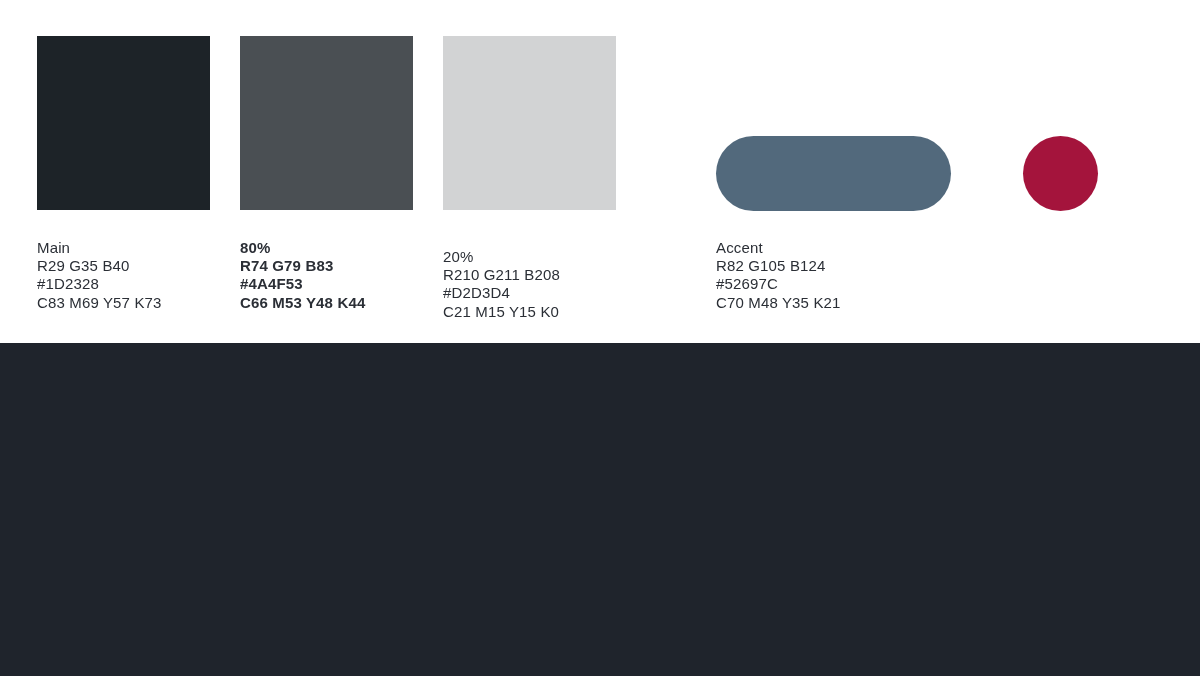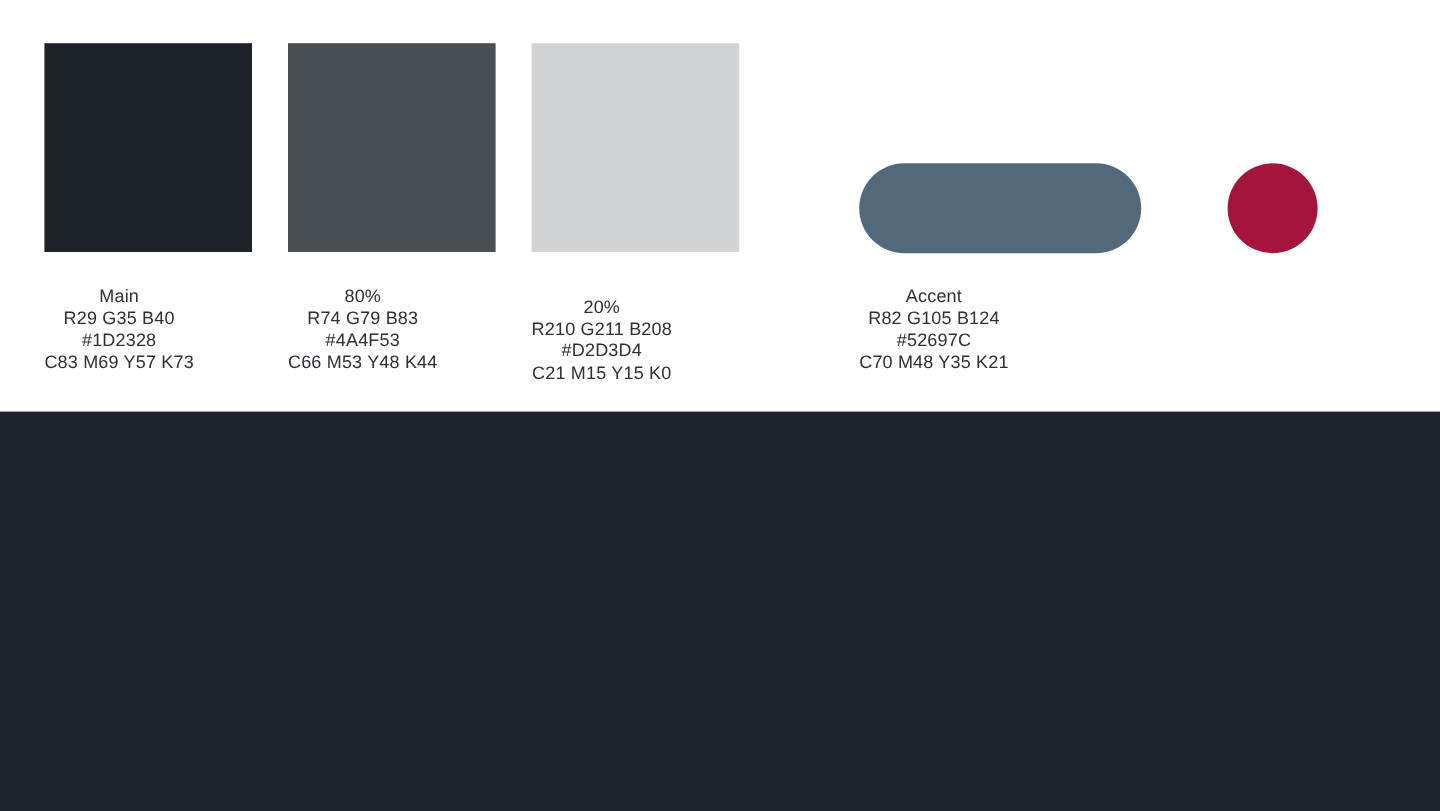--- a/index.html
+++ b/index.html
@@ -4,21 +4,21 @@
 <style>
   * { margin:0; padding:0; box-sizing:border-box; }
   html, body {
     width:1200px; height:676px;
     font-family:"Liberation Sans", sans-serif;
     background:#ffffff;
     overflow:hidden;
   }
   .board { position:relative; width:1200px; height:676px; }
 
-  .band { position:absolute; left:0; width:1200px;text-align:center; }
+  .band { position:absolute; left:0; width:1200px; }
   .band-light { top:0; height:343px; background:#ffffff; }
   .band-dark  { top:343px; height:333px; background:#1f242c; }
 
   .swatch-item { position:absolute; }
 
   .swatch-shape { display:block; }
   .shape-square { width:173px; height:174px; }
   .shape-pill   { width:235px; height:75px; border-radius:999px; }
   .shape-circle { width:75px; height:75px; border-radius:50%; }
 
@@ -32,21 +32,21 @@
   .band-light .caption .line { color:#2b2f36; }
 
   
   .t-sq1 { left:37px;  top:36px; }
   .t-sq2 { left:240px; top:36px; }
   .t-sq3 { left:443px; top:36px; }
   .t-pill{ left:716px; top:136px; }
   .t-circ{ left:1023px;top:136px; }
 
   .t-cap1 { left:37px;   top:239px; }
-  .t-cap2 { left:240px;  top:239px; }
+  .t-cap2 { left:240px;  top:239px;font-weight:bold; }
   .t-cap3 { left:443px;  top:248px; }
   .t-cap4 { left:716px;  top:239px; }
   .t-cap5 { left:1023px; top:239px; }
 </style>
 </head>
 <body>
 
 <div class="board">
 
   <div class="band band-light" style="background: rgb(255, 255, 255);">

